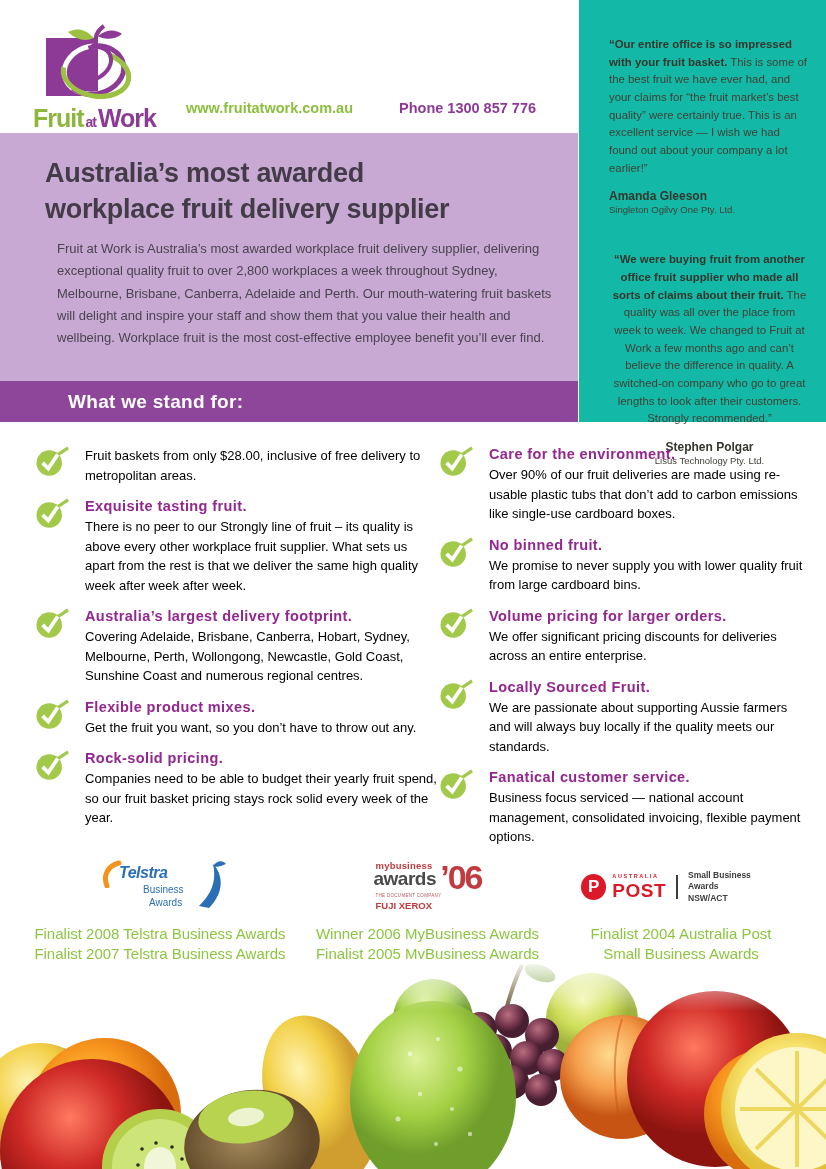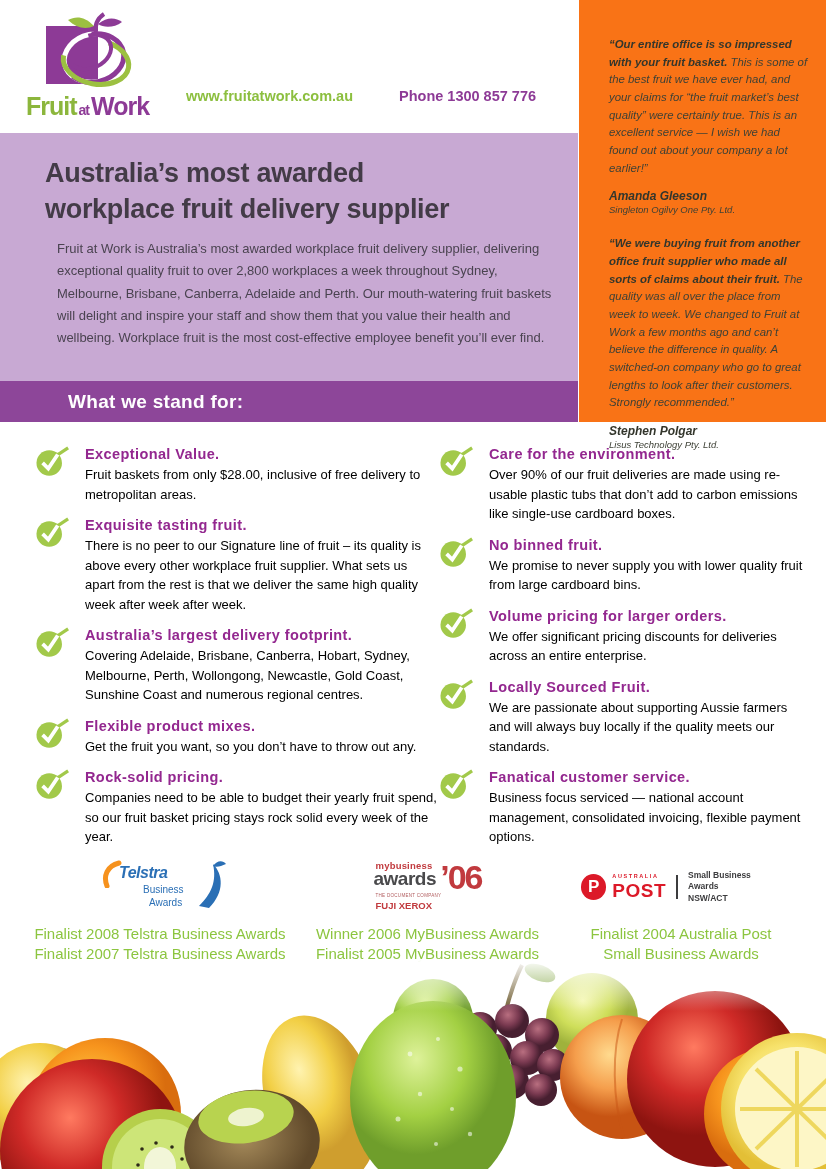--- a/index.html
+++ b/index.html
@@ -3,21 +3,21 @@
 <meta charset="utf-8">
 <style>
   * { margin:0; padding:0; box-sizing:border-box; }
   html,body { background:#ffffff; }
   body {
     width:826px; height:1169px; position:relative; overflow:hidden;
     font-family:"Liberation Sans", sans-serif; color:#4c4c4e;
   }
 
   
-  .header { position:absolute; left:0; top:0; width:578px; height:133px; background:#ffffff; }
+  .header { position:absolute; left:0; top:12px; width:578px; height:133px; background:#ffffff;text-align:right; }
   .logo { position:absolute; left:26px; top:8px; width:130px; height:112px; }
   .logo-mark { position:absolute; left:12px; top:4px; }
   .logo-word { position:absolute; left:0; top:84px; width:130px; white-space:nowrap;
     font-weight:bold; font-size:25px; letter-spacing:-1px; }
   .logo-word .w-fruit { color:#8cb63c; }
   .logo-word .w-at { color:#8d3a96; font-size:14px; font-weight:bold; margin:0 2px; }
   .logo-word .w-work { color:#8d3a96; }
   .site-url { position:absolute; left:186px; top:88px; color:#8cbf3f; font-weight:bold; font-size:14.5px; }
   .phone { position:absolute; left:399px; top:88px; color:#8d3a96; font-weight:bold; font-size:14.5px; }
 
@@ -27,27 +27,27 @@
     color:#433b47; font-weight:bold; letter-spacing:-0.3px; }
   .hero p { position:absolute; left:45px; top:105px; width:500px; font-size:13px;
     line-height:1.72; color:#4a4350;margin-left:12px; }
 
   
   .band { position:absolute; left:0; top:381px; width:578px; height:41px; background:#8d4699;
     display:flex; align-items:center; }
   .band h2 { color:#ffffff; font-size:19px; font-weight:bold; margin-left:68px; letter-spacing:0.3px; }
 
   
-  .sidebar { position:absolute; left:579px; top:0; width:247px; height:422px; background:#f97316;
-    padding:36px 16px 14px 30px;font-style:italic; }
+  .sidebar { position:absolute; left:579px; top:0; width:247px; height:422px; background:#14b8a6;
+    padding:36px 16px 14px 30px; }
   .t-quote { font-size:11.4px; line-height:1.55; color:#3e4136; }
   .t-quote b { color:#33362c; }
   .t-name { font-weight:bold; font-size:12px; color:#33362c; margin-top:12px; }
   .t-co { font-size:9.5px; color:#3e4136; margin-top:1px; }
-  .testimonial + .testimonial { margin-top:20px; }
+  .testimonial + .testimonial { margin-top:36px;text-align:center; }
 
   
   .col { position:absolute; top:446px; }
   .col-left { left:36px; width:396px; }
   .col-right { left:440px; width:372px; }
   .feature { display:flex; gap:15px; margin-bottom:13px; }
   .check { flex:0 0 34px; }
   .f-head { color:#93278f; font-weight:bold; font-size:14.5px; letter-spacing:0.4px; margin-bottom:3px; }
   .f-body { font-size:13px; line-height:1.5; color:#000000; }
   .col-left .f-body { width:352px; }
@@ -144,33 +144,32 @@
 </div>
 
 <div class="col col-left">
   <div class="feature">
     <svg class="check" width="34" height="32" viewBox="0 0 36 32">
         <path d="M22 9 L34 1" stroke="#a2c94a" stroke-width="3.4" fill="none"></path>
         <circle cx="14" cy="17" r="13.5" fill="#a2c94a"></circle>
         <path d="M7 17 L13 23 L23 8" stroke="#ffffff" stroke-width="4" fill="none"></path>
       </svg>
     <div>
-        <div class="f-head">Exceptional Value.</div>
     <div class="f-body">Fruit baskets from only $28.00, inclusive of free delivery to metropolitan areas.</div>
       </div>
   </div>
   <div class="feature">
     <svg class="check" width="34" height="32" viewBox="0 0 36 32">
         <path d="M22 9 L34 1" stroke="#a2c94a" stroke-width="3.4" fill="none"></path>
         <circle cx="14" cy="17" r="13.5" fill="#a2c94a"></circle>
         <path d="M7 17 L13 23 L23 8" stroke="#ffffff" stroke-width="4" fill="none"></path>
       </svg>
     <div>
         <div class="f-head">Exquisite tasting fruit.</div>
-    <div class="f-body">There is no peer to our Signature line of fruit – its quality is above every other workplace fruit supplier. What sets us apart from the rest is that we deliver the same high quality week after week after week.</div>
+    <div class="f-body">There is no peer to our Strongly line of fruit – its quality is above every other workplace fruit supplier. What sets us apart from the rest is that we deliver the same high quality week after week after week.</div>
       </div>
   </div>
   <div class="feature">
     <svg class="check" width="34" height="32" viewBox="0 0 36 32">
         <path d="M22 9 L34 1" stroke="#a2c94a" stroke-width="3.4" fill="none"></path>
         <circle cx="14" cy="17" r="13.5" fill="#a2c94a"></circle>
         <path d="M7 17 L13 23 L23 8" stroke="#ffffff" stroke-width="4" fill="none"></path>
       </svg>
     <div>
         <div class="f-head">Australia’s largest delivery footprint.</div>

